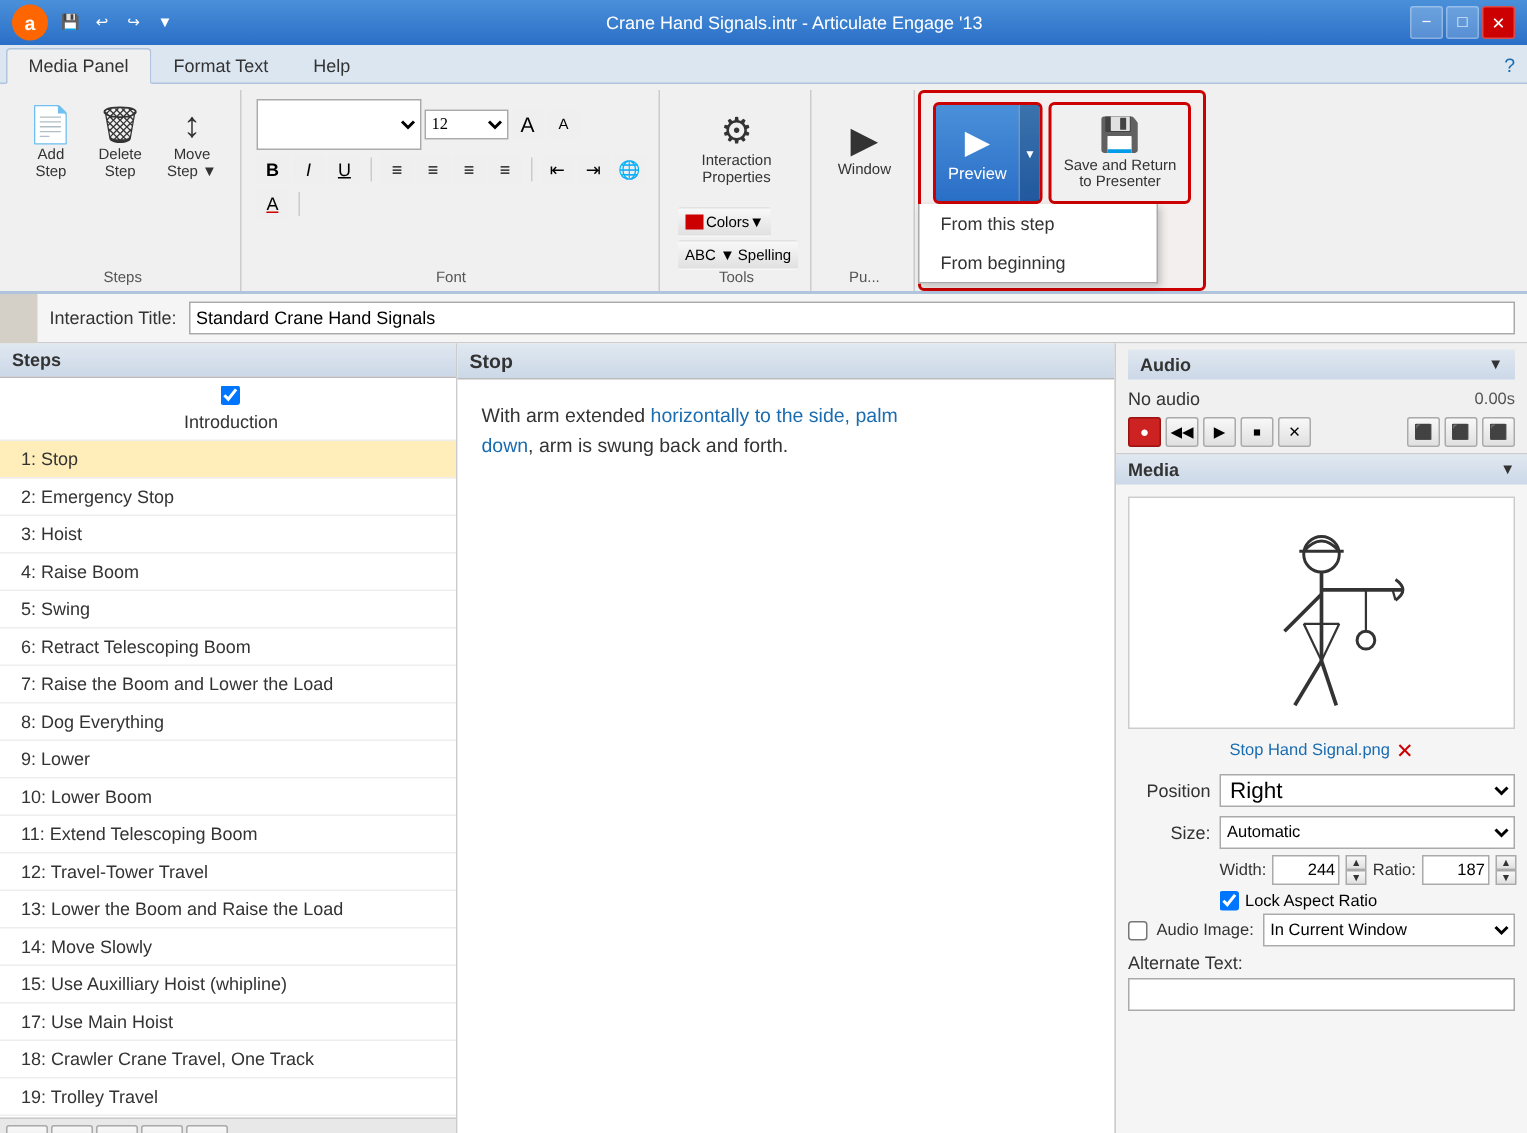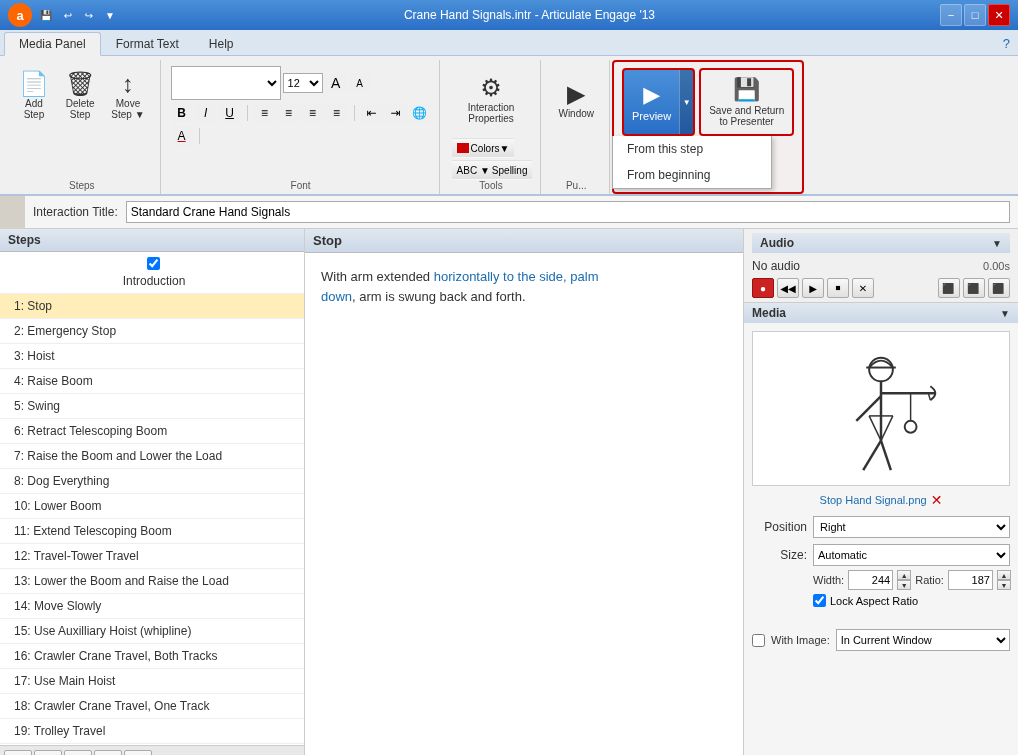--- a/index.html
+++ b/index.html
@@ -96,21 +96,21 @@
       color: #333;
       text-align: center;
       gap: 2px;
     }
     .ribbon-btn-large .icon { font-size: 24px; line-height: 1; }
 
     
     .font-group { display: flex; flex-direction: column; gap: 2px; }
     .font-row { display: flex; align-items: center; gap: 2px; }
     .font-select { height: 20px; font-size: 11px; border: 1px solid #aaa; background: white; padding: 16px 2px; text-align: right; }
-    .font-size-select { width: 40px; height: 20px; font-size: 11px; border: 1px solid #aaa; background: white; }
+    .font-size-select { width: 56px; height: 20px; font-size: 11px; border: 1px solid #aaa; background: white; font-family: Liberation Serif, serif; }
     .font-btn { width: 22px; height: 20px; display: flex; align-items: center; justify-content: center; border: 1px solid transparent; cursor: pointer; font-size: 12px; border-radius: 2px; }
     .font-btn.bold { font-weight: bold; }
     .font-btn.italic { font-style: italic; }
     .font-btn.underline { text-decoration: underline; }
 
     
     .preview-section {
       display: flex;
       flex-direction: column;
       align-items: center;
@@ -388,21 +388,21 @@
       align-items: center;
       gap: 6px;
       margin-bottom: 6px;
       font-size: 12px;
     }
     .media-prop-label { width: 55px; color: #333; text-align: right; }
     .media-prop-select {
       flex: 1;
       height: 22px;
       border: 1px solid #aaa;
-      font-size: 11px;
+      font-size: 15px;
       background: white;
       padding: 0 2px;
     }
 
     .media-size-row {
       display: flex;
       align-items: center;
       gap: 6px;
       margin-bottom: 4px;
       font-size: 12px;
@@ -442,21 +442,21 @@
       justify-content: center;
       cursor: pointer;
       font-size: 7px;
     }
     .lock-row {
       display: flex;
       align-items: center;
       gap: 4px;
       font-size: 11px;
       padding-left: 61px;
-      margin-bottom: 22px;
+      margin-bottom: 2px;
     }
 
     .zoom-row {
       display: flex;
       align-items: center;
       gap: 6px;
       font-size: 12px;
       margin-bottom: 4px;
     }
     .zoom-label { font-size: 11px; color: #333; }
@@ -672,39 +672,39 @@
       <div class="step-item">
           <span>6: Retract Telescoping Boom</span>
         </div>
       <div class="step-item">
           <span>7: Raise the Boom and Lower the Load</span>
         </div>
       <div class="step-item">
           <span>8: Dog Everything</span>
         </div>
       <div class="step-item">
+          <span>9: Lower</span>
+        </div>
+      <div class="step-item">
           <span>10: Lower Boom</span>
         </div>
       <div class="step-item">
           <span>11: Extend Telescoping Boom</span>
         </div>
       <div class="step-item">
           <span>12: Travel-Tower Travel</span>
         </div>
       <div class="step-item">
           <span>13: Lower the Boom and Raise the Load</span>
         </div>
       <div class="step-item">
           <span>14: Move Slowly</span>
         </div>
       <div class="step-item">
           <span>15: Use Auxilliary Hoist (whipline)</span>
-        </div>
-      <div class="step-item">
-          <span>16: Crawler Crane Travel, Both Tracks</span>
         </div>
       <div class="step-item">
           <span>17: Use Main Hoist</span>
         </div>
       <div class="step-item">
           <span>18: Crawler Crane Travel, One Track</span>
         </div>
       <div class="step-item">
           <span>19: Trolley Travel</span>
         </div>
@@ -823,25 +823,29 @@
           </div>
         </div>
 
         <div class="lock-row">
           <input type="checkbox" checked="" style="">
           <span>Lock Aspect Ratio</span>
         </div>
 
         <div class="zoom-row">
           <input type="checkbox" style="">
-          <span class="zoom-label">With Image:</span>
+          <span class="zoom-label">Audio Image:</span>
           <select class="zoom-select">
             <option>In Current Window</option>
             <option>New Window</option>
           </select>
         </div>
 
+        <div>
+          <div class="alt-text-label">Alternate Text:</div>
+          <input type="text" class="alt-text-input" value="" style="">
+        </div>
 
       </div>
     </div>
 
   </div>
 </div>
 
 </body></html>

